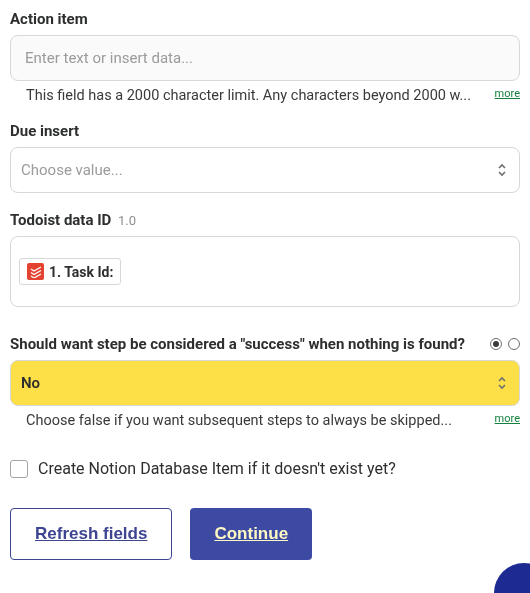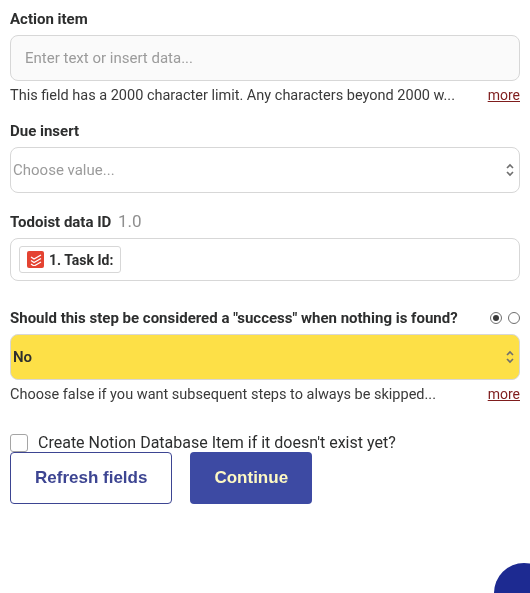--- a/index.html
+++ b/index.html
@@ -21,50 +21,50 @@
     .field-label {
       font-weight: 700;
       font-size: 15px;
       color: #2d2e2e;
       margin-bottom: 7px;
       display: block;
     }
     .field-label .suffix {
       font-weight: 400;
       color: #8f8f8f;
-      font-size: 17px;
+      font-size: 13px;
       margin-left: 3px;
     }
     .text-input-box, .select-box, .token-box {
       width: 100%;
       border: 1px solid #d7d7d7;
       border-radius: 8px;
       background: #fff;
       display: flex;
       align-items: center;
       font-size: 15px;
       position: relative;
     }
     .text-input-box {
       padding: 13px 14px;
       color: #9b9b9b;
       background: #fafafa;
     }
     .select-box {
-      padding: 13px 2px;
+      padding: 13px 10px;
       color: #9b9b9b;
       justify-content: space-between;
     }
     .select-box.filled {
       color: #2d2e2e;
       font-weight: 600;
       background: #fde047;
     }
     .token-box {
-      padding: 7px 8px;
+      padding: 21px 8px;
     }
     .token {
       display: inline-flex;
       align-items: center;
       border: 1px solid #d7d7d7;
       border-radius: 3px;
       padding: 4px 7px;
       font-size: 14px;
       background: #fff;
       gap: 5px;
@@ -89,33 +89,34 @@
     }
     .token-value {
       color: #8f8f8f;
       font-weight: 400;
     }
     .helper-row {
       display: flex;
       justify-content: center;
       align-items: flex-start;
       margin-top: 6px;
+      margin-left: 16px;
     }
     .helper-text {
       color: #3a3a3a;
       font-size: 14.5px;
       flex: 1;
       white-space: nowrap;
       overflow: hidden;
       text-overflow: ellipsis;
     }
     .more-link {
-      color: #7f1d1d;
+      color: #15803d;
       text-decoration: underline;
-      font-size: 14px;
+      font-size: 11px;
       flex-shrink: 0;
       cursor: pointer;
     }
     .caret-updown {
       width: 14px;
       height: 16px;
       flex-shrink: 0;
       color: #6f6f6f;
     }
     .label-row {
@@ -149,20 +150,21 @@
       width: 6px;
       height: 6px;
       background: #3a3a3a;
       border-radius: 50%;
     }
     .checkbox-row {
       display: flex;
       align-items: center;
       gap: 10px;
       margin-top: 30px;
+      margin-bottom: 30px;
     }
     .checkbox {
       width: 18px;
       height: 18px;
       border: 1.5px solid #a5a5a5;
       border-radius: 3px;
       cursor: pointer;
       flex-shrink: 0;
     }
     .checkbox-label {
@@ -173,20 +175,21 @@
       display: flex;
       gap: 18px;
     }
     .btn {
       padding: 15px 24px;
       font-size: 17px;
       font-weight: 700;
       border-radius: 4px;
       cursor: pointer;
       border: none;
+      text-decoration: underline;
     }
     .btn-secondary {
       background: #fff;
       color: #3d4592;
       border: 1px solid #3d4592;
     }
     .btn-primary {
       background: #3d4aa3;
       color: #fef9c3;
     }
@@ -239,21 +242,21 @@
           <path d="M1 10 L4 12 L11 8" stroke="#fff" stroke-width="1.3" fill="none"></path>
         </svg>
       </span>
       <span class="token-label">1. Task Id:</span>
     </span>
   </div>
 </div>
 
 <div class="field-group" style="margin-top:28px;">
   <div class="label-row">
-    <label class="field-label">Should this step be considered a "success" when nothing is found?</label>
+    <label class="field-label">Should want step be considered a "success" when nothing is found?</label>
     <span class="radio-pair">
       <span class="radio selected"></span>
       <span class="radio"></span>
     </span>
   </div>
   <div class="select-box filled">
     <span>No</span>
     <svg class="caret-updown" viewBox="0 0 12 16" fill="none" stroke="currentColor" stroke-width="1.6">
       <path d="M3 6 L6 3 L9 6"></path>
       <path d="M3 10 L6 13 L9 10"></path>

